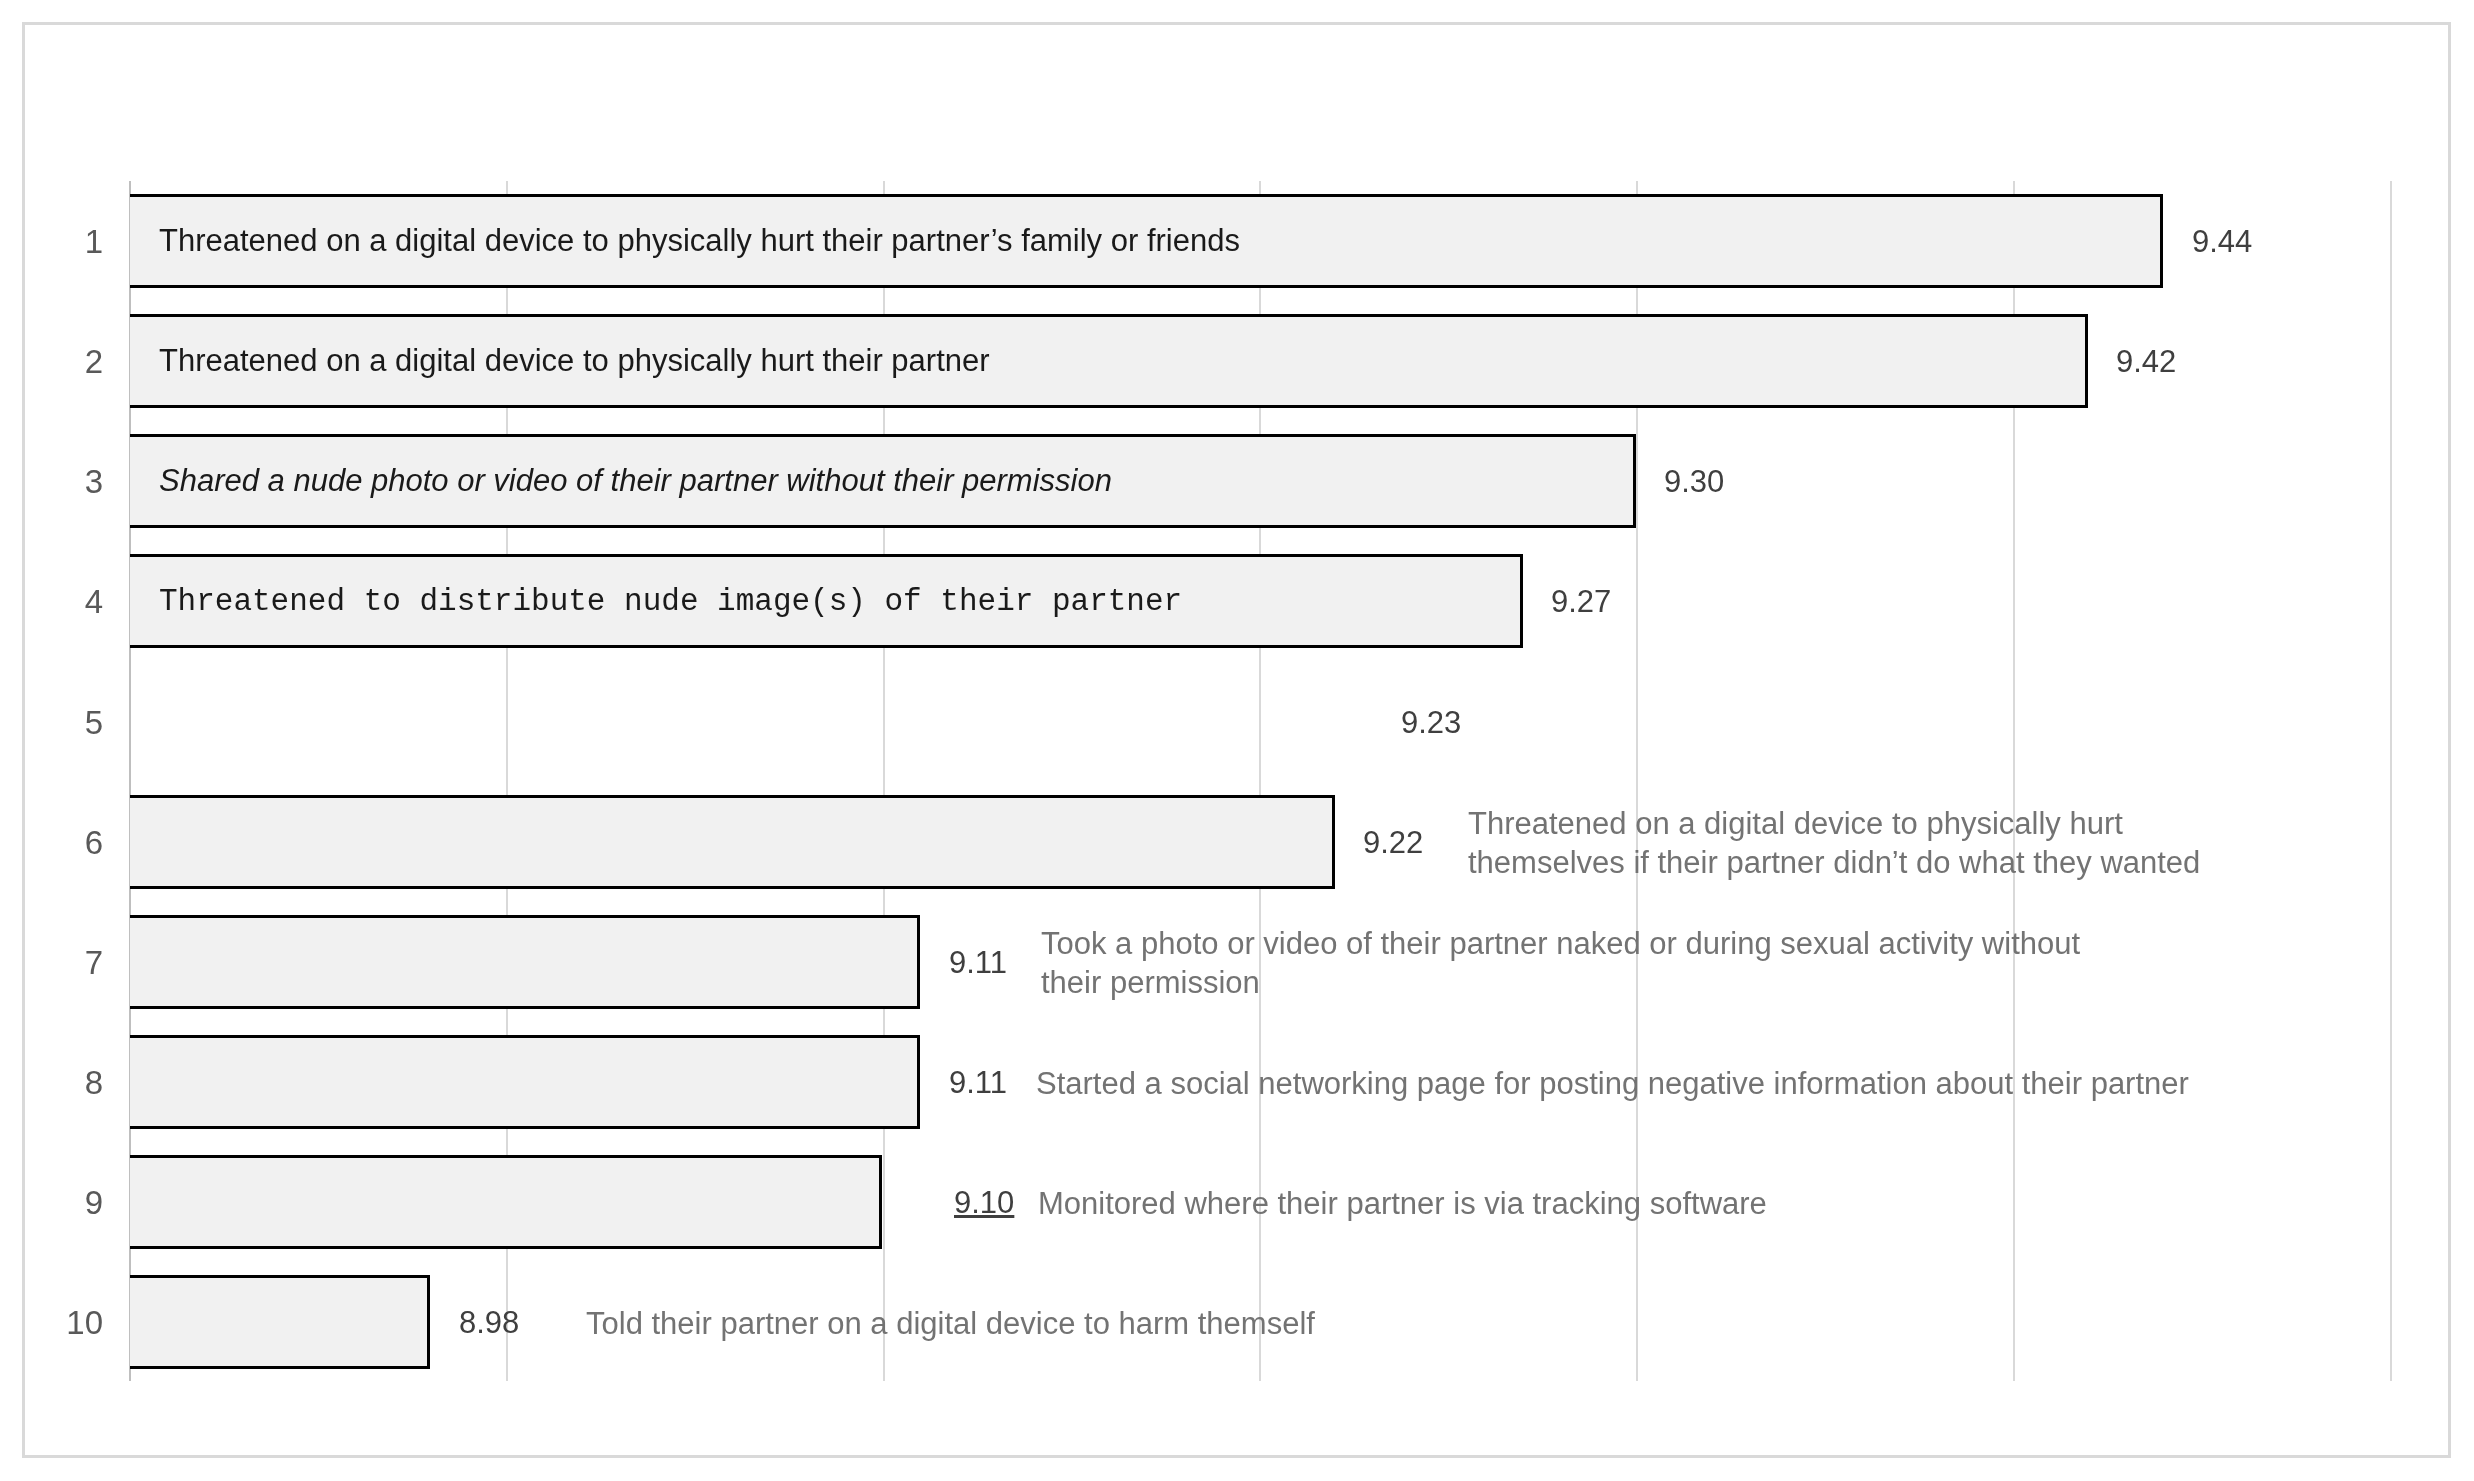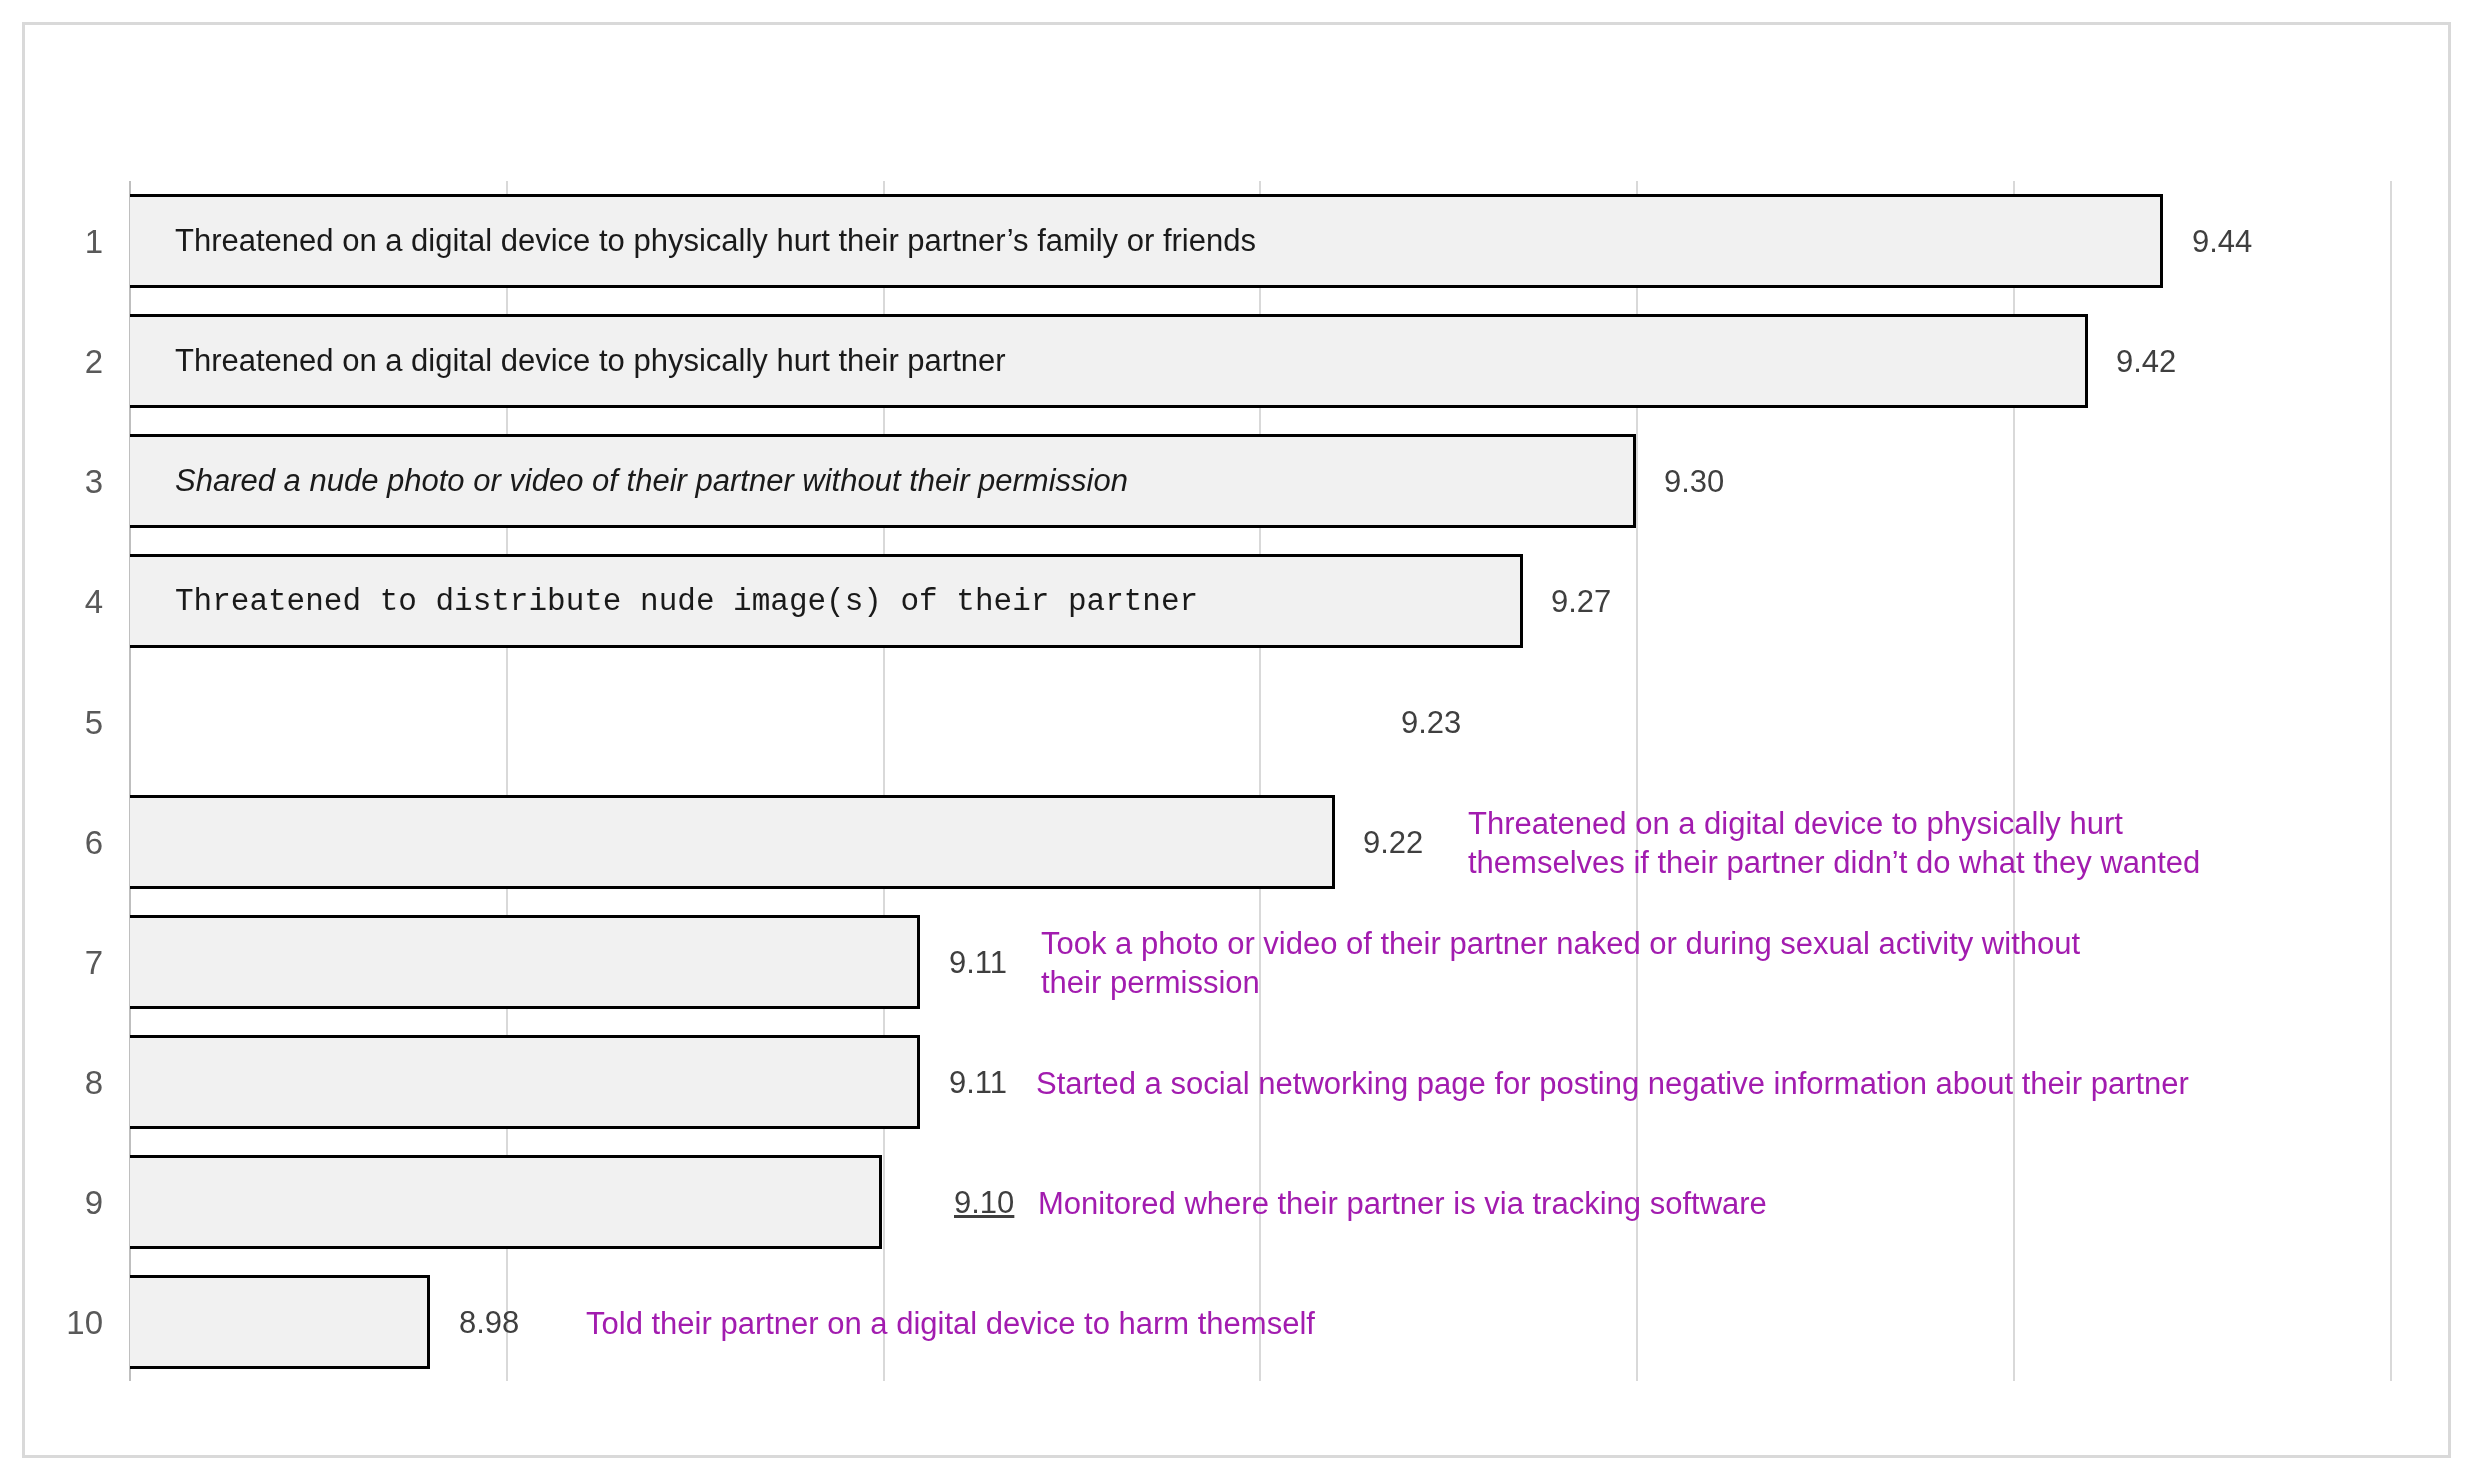--- a/index.html
+++ b/index.html
@@ -19,34 +19,34 @@
     position:absolute;left:129px;top:181px;height:1200px;width:2px;background:#bfbfbf;
   }
   .bar-row{position:absolute;left:130px;box-sizing:border-box;}
   .bar{
     position:absolute;left:0;top:0;height:88px;
     background:#f1f1f1;
     border-top:3.9px solid #000;border-bottom:3.9px solid #000;border-right:3.9px solid #000;
     display:flex;align-items:center;box-sizing:content-box;
   }
   .bar-inner-label{
-    padding-left:45px;font-size:31px;color:#1a1a1a;white-space:nowrap;
+    padding-left:29px;font-size:31px;color:#1a1a1a;white-space:nowrap;
   }
   .rank-label{
     position:absolute;left:26px;width:77px;height:96px;
     display:flex;align-items:center;justify-content:flex-end;
     font-size:33px;color:#595959;
   }
   .value-label{
     position:absolute;height:96px;display:flex;align-items:center;
     font-size:31px;color:#3f3f3f;white-space:nowrap;
   }
   .outside-label{
     position:absolute;height:96px;display:flex;align-items:center;
-    font-size:31px;color:#a21caf;line-height:39px;white-space:pre-line;
+    font-size:31px;color:#737373;line-height:39px;white-space:pre-line;
   }
 </style>
 </head>
 <body>
 
 <div class="frame"></div>
 
 <div class="plot" id="plot">
   <div class="axis-line"></div>
 <div class="gridline" style="left: 506px;"></div>

